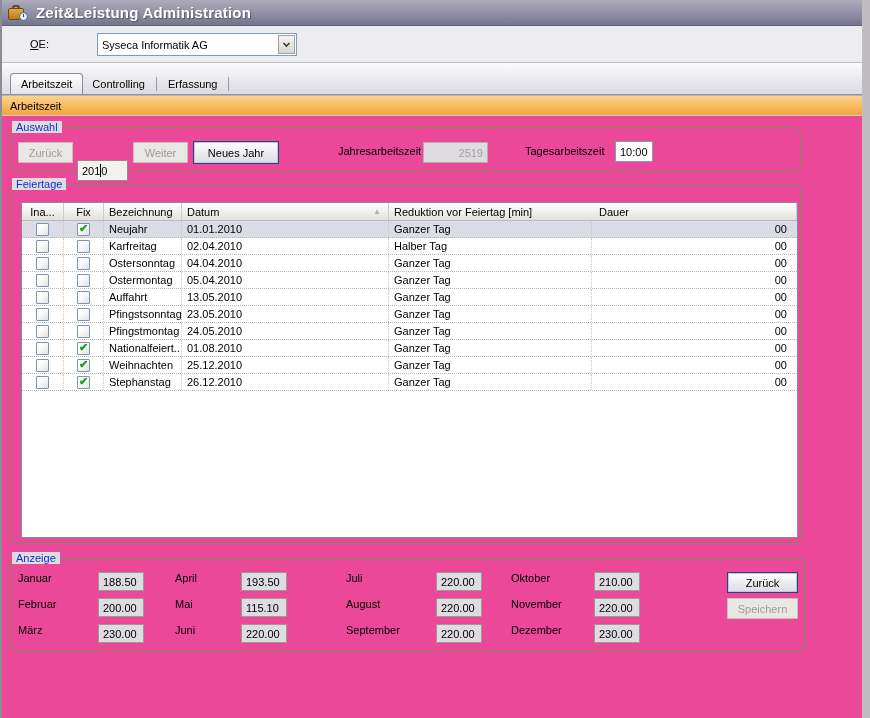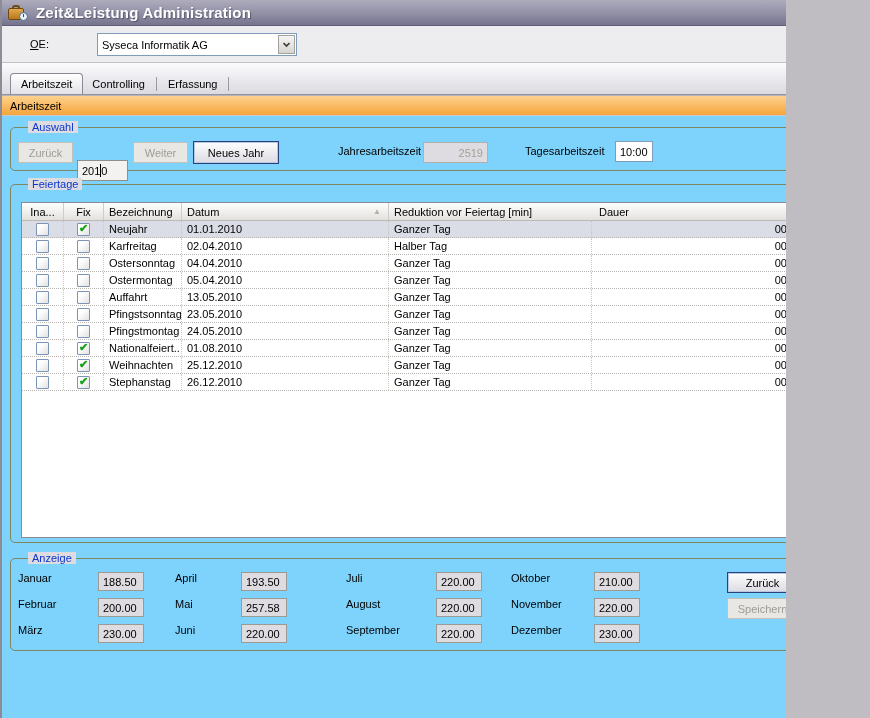--- a/index.html
+++ b/index.html
@@ -1,19 +1,19 @@
 <!DOCTYPE html>
 <html><head>
 <meta charset="utf-8">
 <style>
   * { margin:0; padding:0; box-sizing:border-box; }
   html,body { background:#bfbdc2; }
   body { font-family:"Liberation Sans", sans-serif; font-size:11px; color:#000; }
 
-  .window { position:relative; width:786px; height:718px; background:#7dd3fc;
+  .window { position:relative; width:862px; height:718px; background:#ec4899;
             border-left:2px solid #8d8c96; overflow:hidden; }
 
   
   .titlebar { position:absolute; left:0; top:0; width:100%; height:26px;
               background:linear-gradient(#aeacbc 0%, #908fa5 55%, #75748e 100%);
               border-bottom:1px solid #5f5e76; display:flex; align-items:center; }
   .app-icon { width:20px; height:17px; margin:0 8px 0 6px; position:relative; }
   .app-icon .case { position:absolute; left:0; top:4px; width:16px; height:12px;
               background:linear-gradient(#e3a84c,#b9771d); border:1px solid #6e4a10; border-radius:2px; }
   .app-icon .handle { position:absolute; left:4px; top:1px; width:8px; height:5px;
@@ -44,21 +44,21 @@
   .tab-plain { height:21px; padding:0 9px; display:flex; align-items:center; }
   .tab-sep { width:1px; height:14px; background:#9a99a4; margin:0 2px 3px 2px; align-self:flex-end; }
 
   
   .section-bar { position:absolute; left:0; top:95px; width:100%; height:21px;
               background:linear-gradient(#fdd28e,#f5a43c); border-top:1px solid #b5b3ba;
               border-bottom:1px solid #cbc9ce; display:flex; align-items:center; padding-left:8px; }
 
   
   .group { position:absolute; border:1px solid #7f875f; border-radius:5px; }
-  .group-label { position:absolute; top:-7px; left:17px; background:#dedce0; padding:0 4px; color:#0a36cf; }
+  .group-label { position:absolute; top:-7px; left:1px; background:#dedce0; padding:0 4px; color:#0a36cf; }
 
   .g-auswahl { left:8px; top:127px; width:791px; height:44px; }
   .g-feiertage { left:8px; top:184px; width:791px; height:359px; }
   .g-anzeige { left:8px; top:558px; width:795px; height:93px; }
 
   
   .btn { position:absolute; display:flex; align-items:center; justify-content:center;
          border-radius:0; font-size:11px; cursor:default; }
   .btn-disabled { background:#e9e7e3; border:1px solid #c3c1b8; color:#9d9c94; }
   .btn-default { background:linear-gradient(#fefefe,#dcdbe2); border:1px solid #28437c;
@@ -308,21 +308,21 @@
         <span class="mlabel" style="width:52px;">März</span>
         <span class="mfield">230.00</span>
       </div>
 
     <div class="mrow" style="left:164px; top:13px;">
         <span class="mlabel" style="width:38px;">April</span>
         <span class="mfield">193.50</span>
       </div>
     <div class="mrow" style="left:164px; top:39px;">
         <span class="mlabel" style="width:38px;">Mai</span>
-        <span class="mfield">257.58</span>
+        <span class="mfield">115.10</span>
       </div>
     <div class="mrow" style="left:164px; top:65px;">
         <span class="mlabel" style="width:38px;">Juni</span>
         <span class="mfield">220.00</span>
       </div>
 
     <div class="mrow" style="left:335px; top:13px;">
         <span class="mlabel" style="width:62px;">Juli</span>
         <span class="mfield">220.00</span>
       </div>

